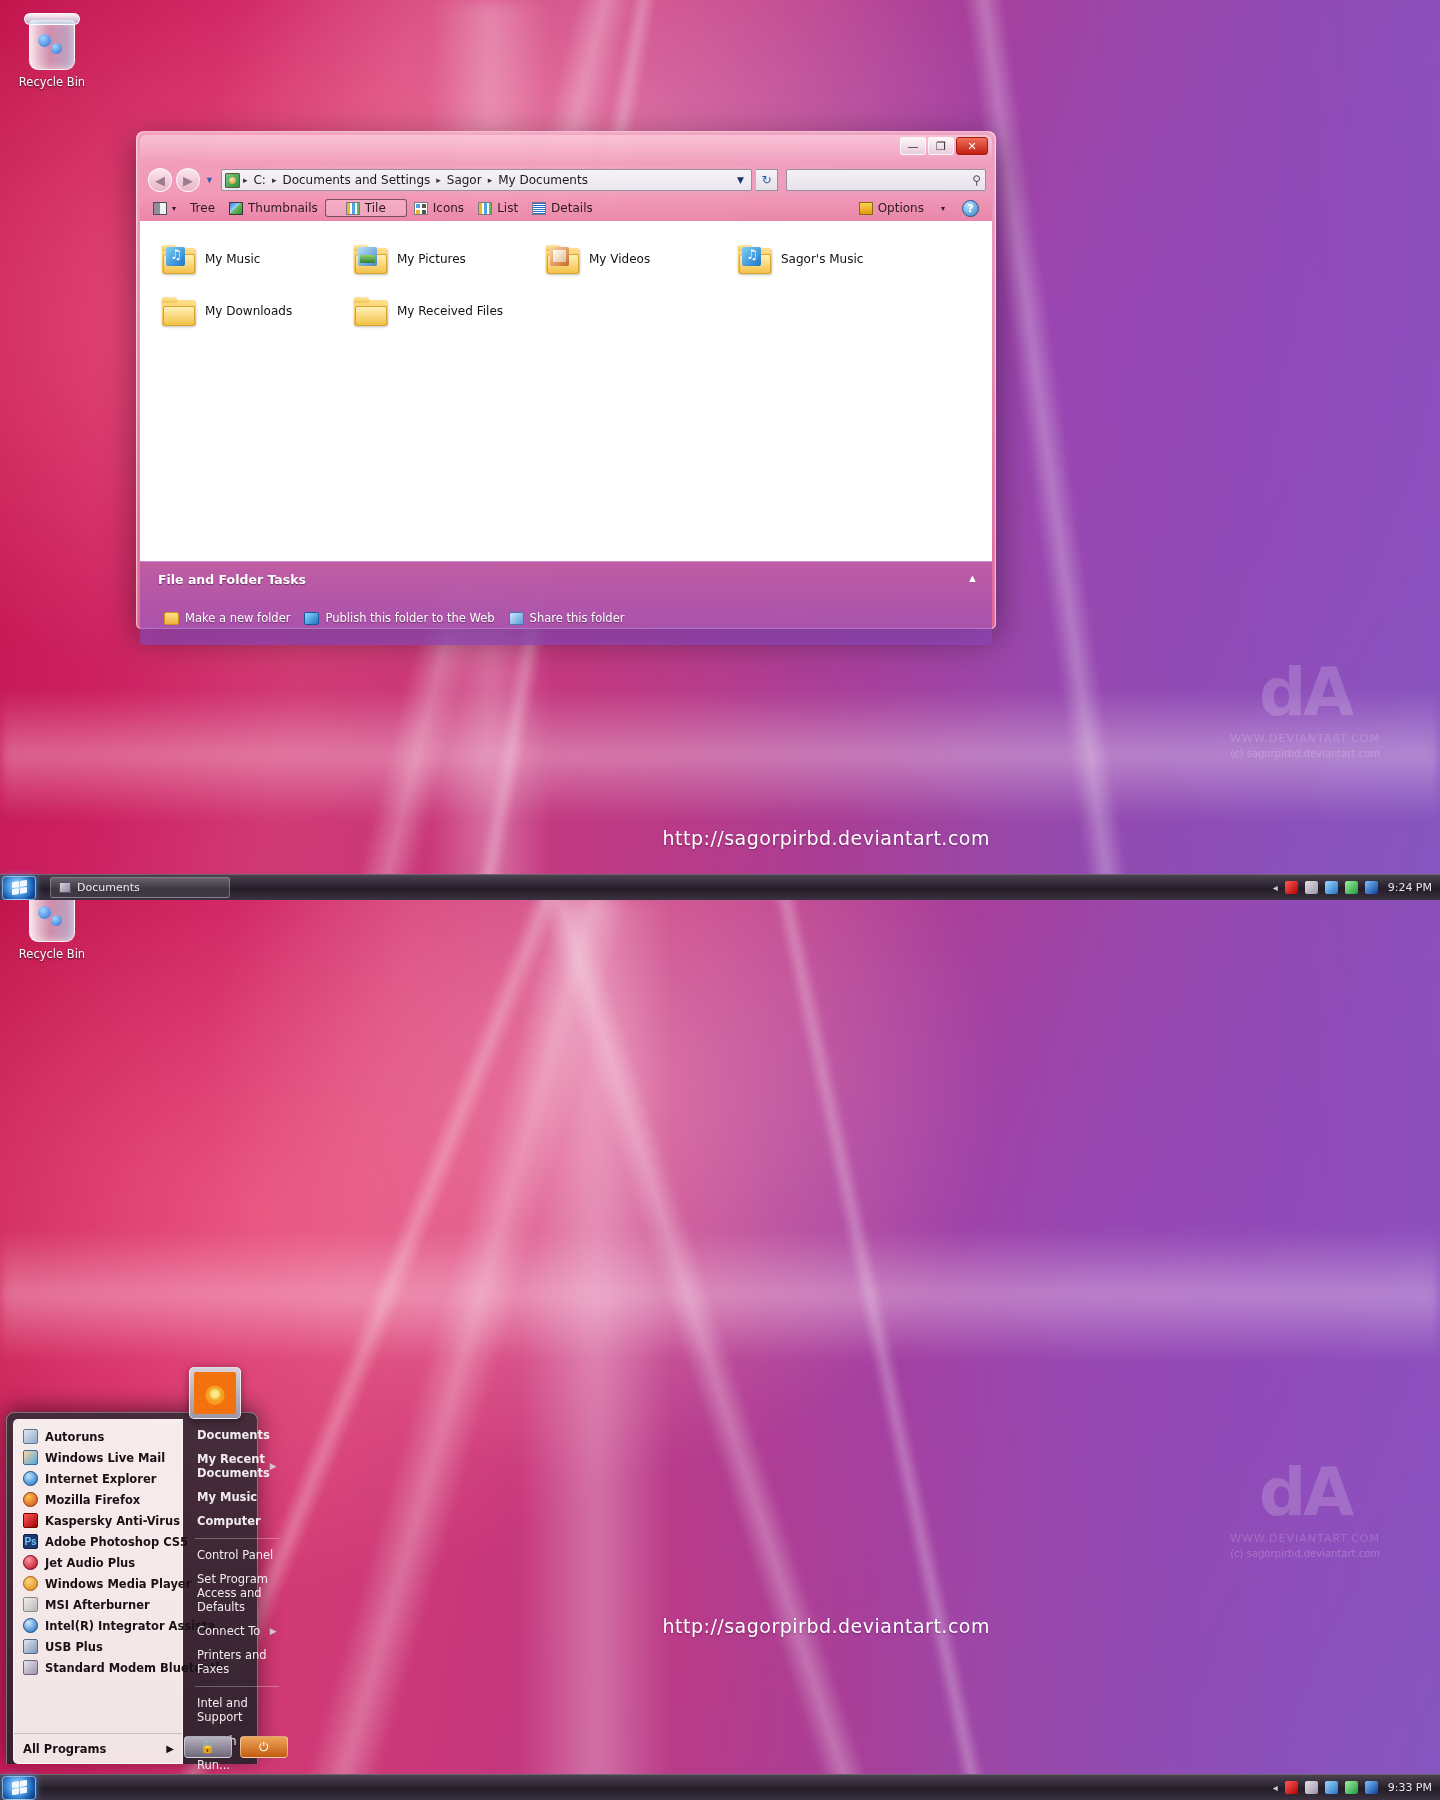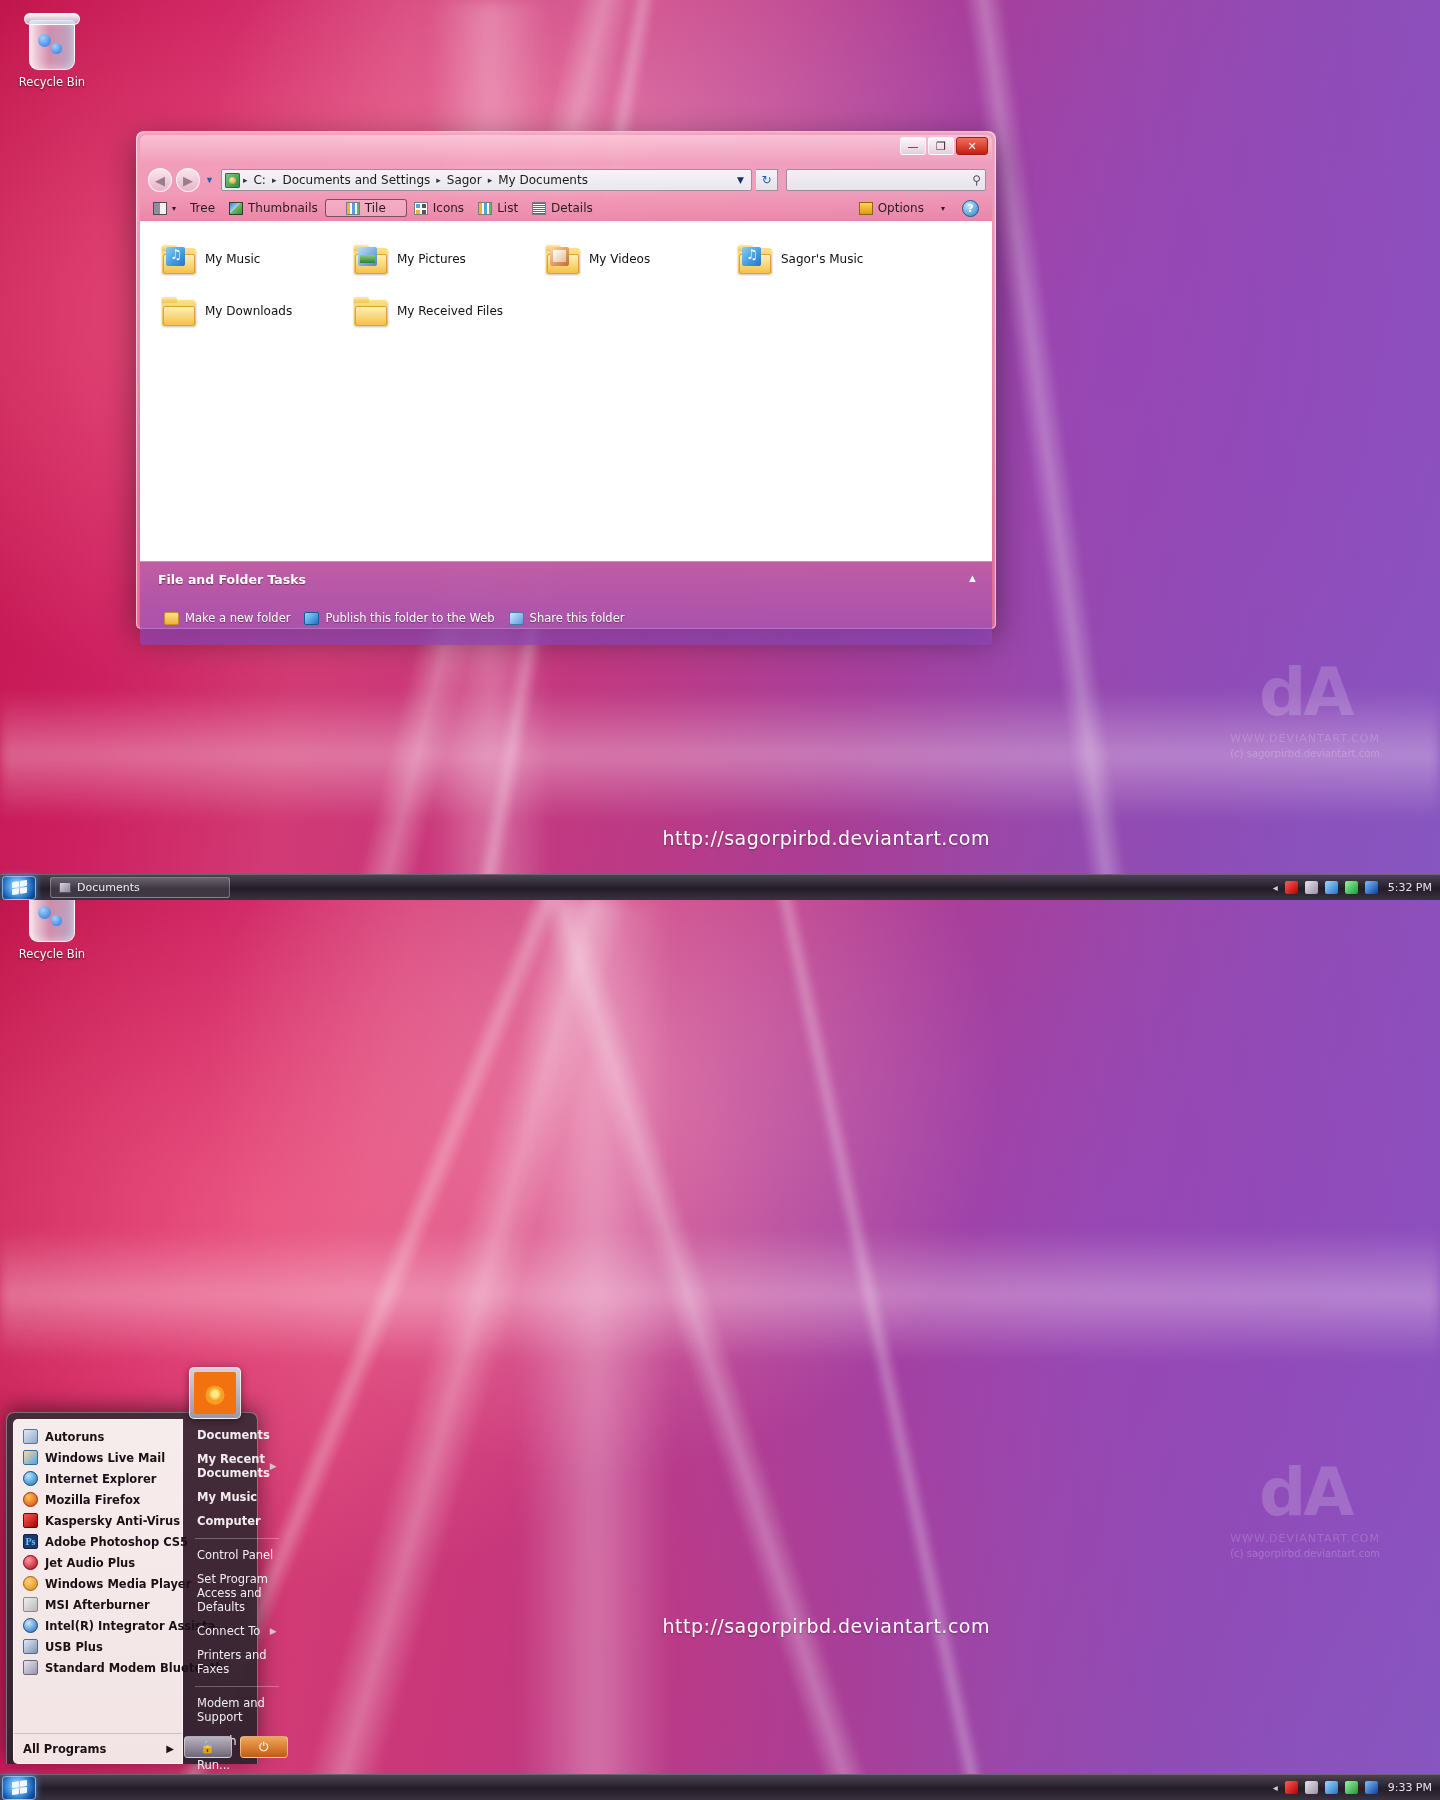--- a/index.html
+++ b/index.html
@@ -285,21 +285,21 @@
     font-size:11.5px; color:#1a1015; font-weight:bold;
     font-family:"DejaVu Sans", sans-serif; white-space:nowrap;
   }
   .sm-ico { width:15px; height:15px; flex:none; border-radius:2px; }
   .i-autoruns { background:linear-gradient(135deg,#dfe8f5,#8fa8c8); border:1px solid #5d7494; }
   .i-livemail { background:linear-gradient(135deg,#ffd9a0,#4fa3e0); border:1px solid #2f6f9f; }
   .i-ie { border-radius:50%; background:radial-gradient(circle at 35% 30%,#b8e4ff,#1a6fc0); border:1px solid #11497f; }
   .i-ff { border-radius:50%; background:radial-gradient(circle at 35% 30%,#ffc24d,#d4471a); border:1px solid #8f2f10; }
   .i-kav { background:linear-gradient(135deg,#ff5a5a,#a30000); border:1px solid #760000; }
   .i-ps { background:#1c3a6e; border:1px solid #0d2248; color:#6fc0ff; font-size:10px; font-weight:bold;
-          display:flex; align-items:center; justify-content:center; font-family:Liberation Serif, serif;text-align:right; }
+          display:flex; align-items:center; justify-content:center; font-family:Liberation Sans, sans-serif;text-align:right; }
   .i-jet { border-radius:50%; background:radial-gradient(circle at 35% 30%,#ff9a9a,#b40020); border:1px solid #7d0016; }
   .i-wmp { border-radius:50%; background:radial-gradient(circle at 35% 30%,#ffd27a,#d98810); border:1px solid #9a5f08; }
   .i-msi { background:linear-gradient(135deg,#efefef,#b8b8b8); border:1px solid #8a8a8a; }
   .i-intel { border-radius:50%; background:radial-gradient(circle at 35% 30%,#cfe8ff,#1866b8); border:1px solid #0e4a8a; }
   .i-usb { background:linear-gradient(135deg,#dfe8f5,#7f93b5); border:1px solid #56688a; }
   .i-modem { background:linear-gradient(135deg,#e8e4ee,#9a93ab); border:1px solid #6d6680; }
   .sm-allprog {
     position:absolute; left:0; right:0; bottom:0; height:30px;
     border-top:1px solid #cfc0c0;
     display:flex; align-items:center; padding:0 8px 0 9px;
@@ -535,21 +535,21 @@
       <span class="tic"></span>
       <span>Documents</span>
     </div>
     <div class="tray">
       <span class="chev">◂</span>
       <span class="tri k"></span>
       <span class="tri vol"></span>
       <span class="tri net"></span>
       <span class="tri shield"></span>
       <span class="tri bt"></span>
-      <span class="clock">5:32 PM</span>
+      <span class="clock">9:24 PM</span>
     </div>
   </div>
 </div>
 
 <div class="screen" id="screen-bottom">
   <div class="wallpaper"></div>
   <div class="wall-streaks">
     <div class="streak" style="left:430px;top:-300px;width:70px;height:1500px;transform:rotate(16deg);"></div>
     <div class="streak" style="left:330px;top:-250px;width:30px;height:1500px;transform:rotate(22deg);"></div>
     <div class="streak" style="left:700px;top:-250px;width:44px;height:1500px;transform:rotate(-18deg);"></div>
@@ -657,21 +657,21 @@
         </div>
       <div class="sm-r-item">
         <span>Connect To</span>
         <span class="arr">▶</span>
         </div>
       <div class="sm-r-item">
         <span>Printers and Faxes</span>
         </div>
       <div class="sm-sep"></div>
       <div class="sm-r-item">
-        <span>Modem and Support</span>
+        <span>Intel and Support</span>
         </div>
       <div class="sm-r-item">
         <span>Search</span>
         </div>
       <div class="sm-r-item">
         <span>Run...</span>
         </div>
       <div class="sm-bottom">
         <div class="sm-btn lock">
           <span>🔒</span>

